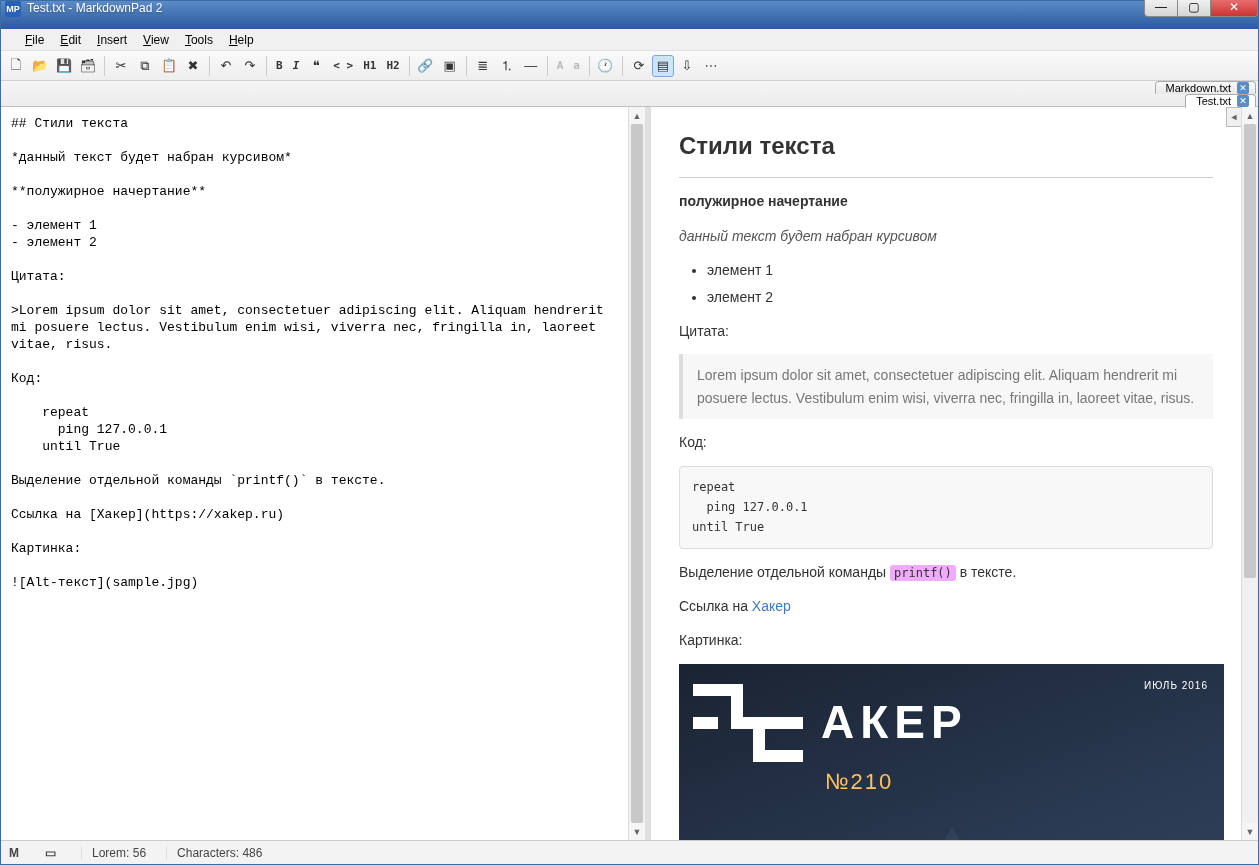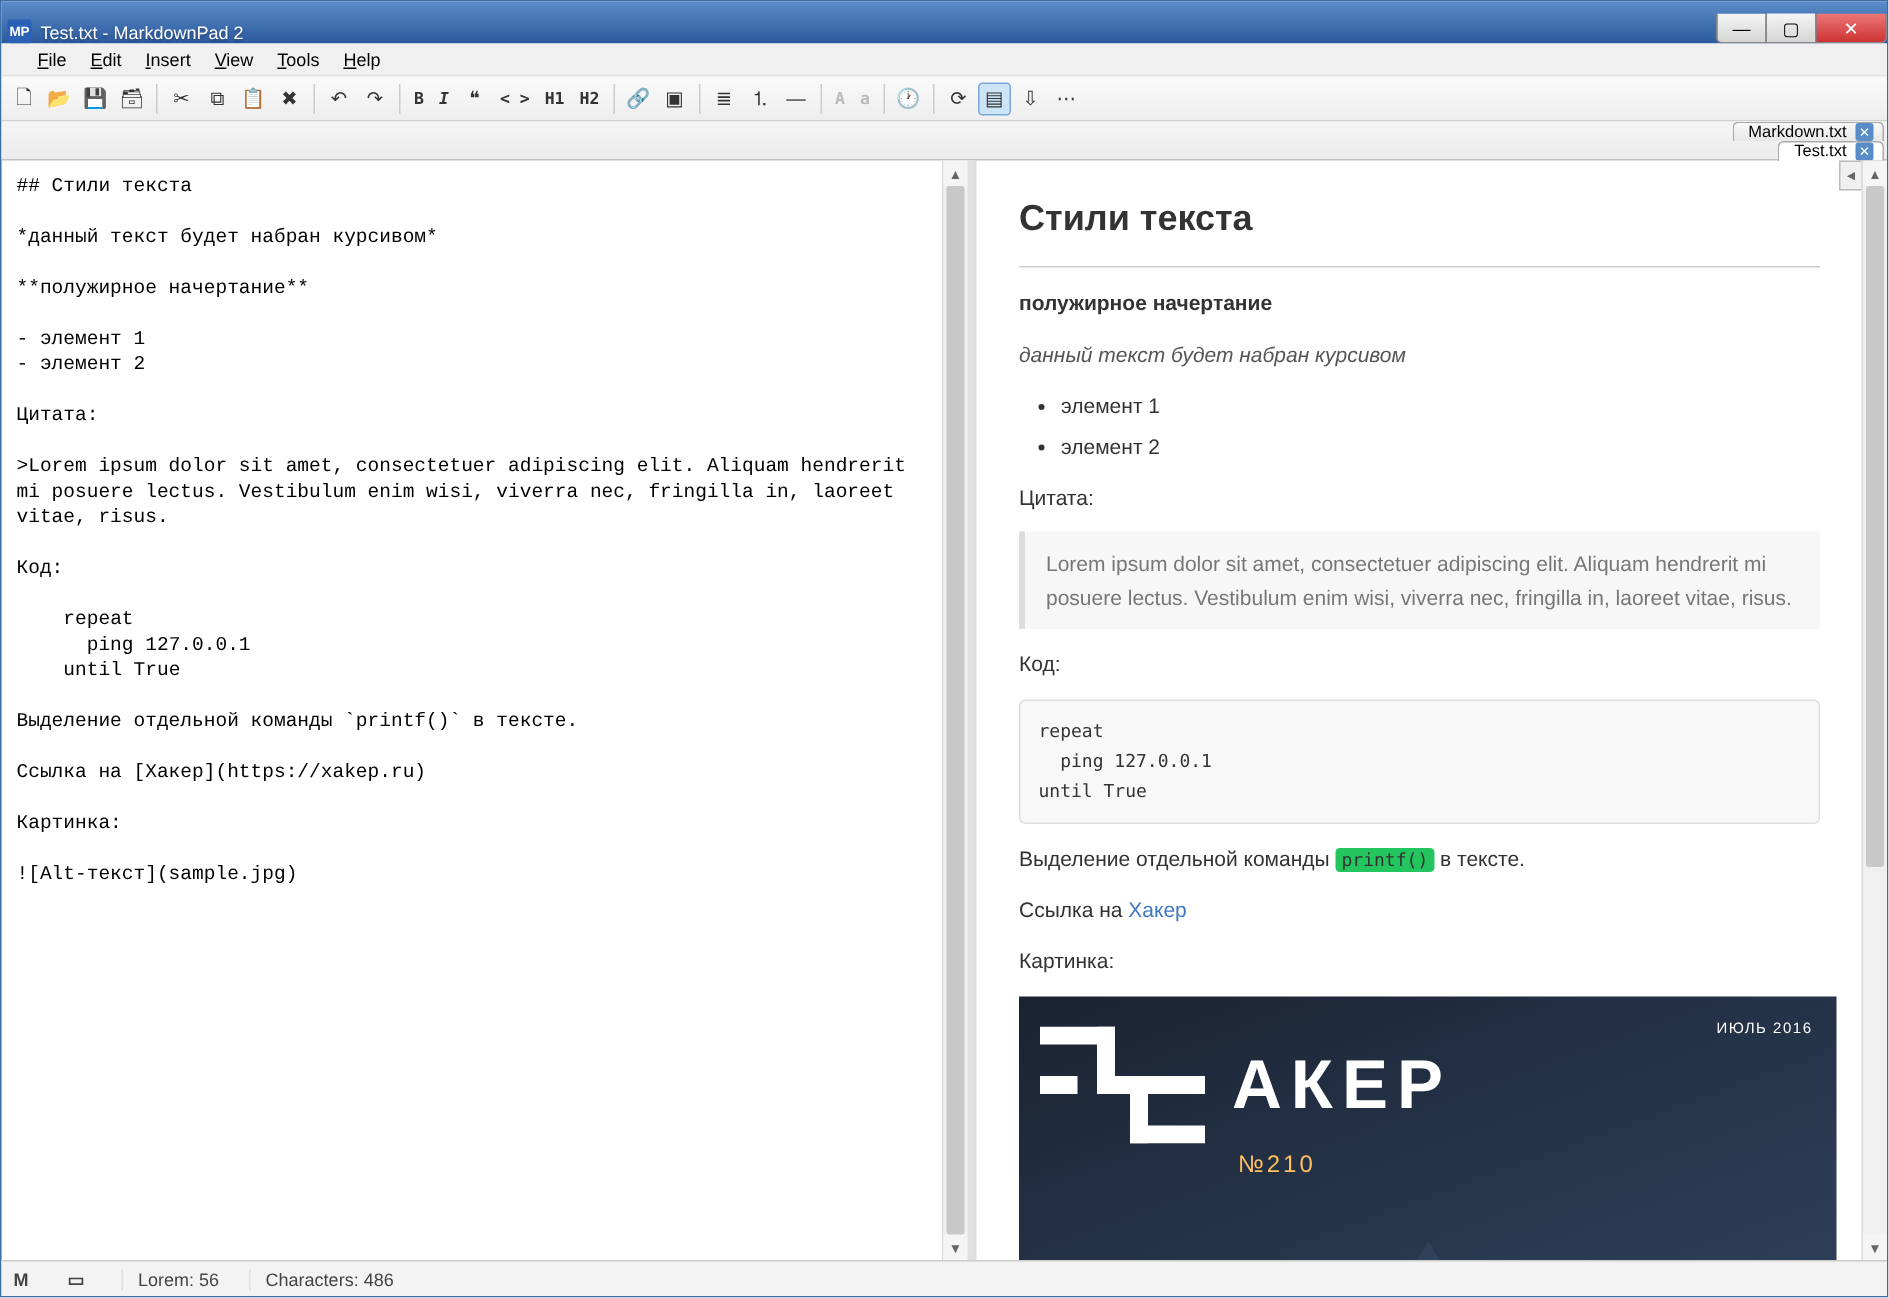--- a/index.html
+++ b/index.html
@@ -1,20 +1,20 @@
 <!DOCTYPE html>
 <html><head>
 <meta charset="utf-8">
 <style>
 * { box-sizing: border-box; margin: 0; padding: 0; }
 body { font-family: "Segoe UI", Tahoma, sans-serif; font-size: 12px; background: #fff; overflow: hidden; }
 .window { width: 1259px; height: 865px; display: flex; flex-direction: column; border: 1px solid #3a6ea5; background: #fff; }
 
 
-.titlebar { height: 28px; background: linear-gradient(#5b8bc8, #2c5a9e); display: flex; align-items: flex-end; padding-left: 4px; color: #fff; font-size: 12px; }
+.titlebar { height: 28px; background: linear-gradient(#5b8bc8, #2c5a9e); display: flex; align-items: flex-start; padding-left: 4px; color: #fff; font-size: 12px; }
 .titlebar .app-icon { width: 16px; height: 16px; background: #2a60b5; color: #fff; font-size: 9px; font-weight: bold; display: flex; align-items: center; justify-content: center; margin-right: 6px; border-radius: 2px; }
 .titlebar .title { flex: 1; text-shadow: 0 1px 2px rgba(0,0,0,.3); }
 .win-controls { display: flex; }
 .win-btn { width: 34px; height: 20px; margin-top: -4px; display: flex; align-items: center; justify-content: center; font-size: 12px; color: #000; background: linear-gradient(#f5f5f5,#d5d5d5); border: 1px solid #888; border-top: none; margin-left: -1px; }
 .win-btn.close { width: 48px; background: linear-gradient(#e77, #c33); color: #fff; border-radius: 0 0 4px 0; }
 .win-btn.min { border-radius: 0 0 0 4px; }
 
 
 .menubar { height: 22px; background: #f0f0f0; display: flex; align-items: center; border-bottom: 1px solid #e0e0e0; padding-left: 16px; }
 .menubar .mitem { padding: 2px 8px; font-size: 12px; }
@@ -43,30 +43,30 @@
 .preview-wrap { flex: 1; display: flex; overflow: hidden; border-left: 1px solid #ddd; }
 .preview { flex: 1; overflow: auto; padding: 20px 28px; font-family: "Helvetica Neue", Arial, sans-serif; font-size: 14px; line-height: 1.6; color: #333; }
 .preview h2 { font-size: 24px; font-weight: bold; margin-bottom: 10px; border-bottom: 1px solid #ccc; padding-bottom: 12px; }
 .preview em { font-style: italic; color: #555; }
 .preview strong { font-weight: bold; }
 .preview p { margin: 12px 0; }
 .preview ul { margin: 10px 0 10px 28px; }
 .preview li { margin: 4px 0; }
 .preview blockquote { border-left: 4px solid #ddd; background: #f7f7f7; padding: 10px 14px; color: #777; margin: 12px 0; }
 .preview pre { background: #f8f8f8; border: 1px solid #ddd; border-radius: 4px; padding: 10px 12px; font-family: Consolas, monospace; font-size: 12px; line-height: 1.7; margin: 12px 0; }
-.preview code.inline { background: #22c55e; padding: 1px 4px; border-radius: 3px; font-family: Consolas, monospace; font-size: 12px; }
+.preview code.inline { background: #f0abfc; padding: 1px 4px; border-radius: 3px; font-family: Consolas, monospace; font-size: 12px; }
 .preview a { color: #4078c0; text-decoration: none; }
 
 
 .mag { width: 545px; height: 400px; background: linear-gradient(160deg, #1a2332 0%, #2a3a52 50%, #384a68 100%); position: relative; color: #fff; padding: 14px; display: flex; flex-direction: column; }
 .mag .issue-date { position: absolute; top: 14px; right: 16px; font-size: 10px; text-transform: uppercase; letter-spacing: 1px; }
 .mag .logo-area { display: flex; align-items: center; gap: 18px; margin-top: 6px; }
 .mag .logo-glyph svg { display: block; }
 .mag .logo-text { font-size: 46px; font-weight: bold; letter-spacing: 6px; font-family: "Arial Black", sans-serif; }
-.mag .issue-no { font-size: 16px; color: #ffc060; margin-top: 2px; margin-left: 132px; letter-spacing: 2px; }
+.mag .issue-no { font-size: 22px; color: #ffc060; margin-top: 2px; margin-left: 132px; letter-spacing: 2px; }
 .mag .geom { position: absolute; bottom: 70px; left: 50%; transform: translateX(-50%); opacity: .45; }
 
 
 .scroll { width: 17px; background: #f0f0f0; border-left: 1px solid #ddd; display: flex; flex-direction: column; }
 .scroll .arrow { height: 17px; display: flex; align-items: center; justify-content: center; background: #f5f5f5; font-size: 9px; color: #666; }
 .scroll .track { flex: 1; position: relative; }
 .scroll .thumb { position: absolute; left: 2px; right: 2px; background: #c8c8c8; border-radius: 2px; }
 
 
 .statusbar { height: 24px; border-top: 1px solid #ccc; background: #f3f3f3; display: flex; align-items: center; padding: 0 8px; gap: 20px; font-size: 12px; color: #444; }

